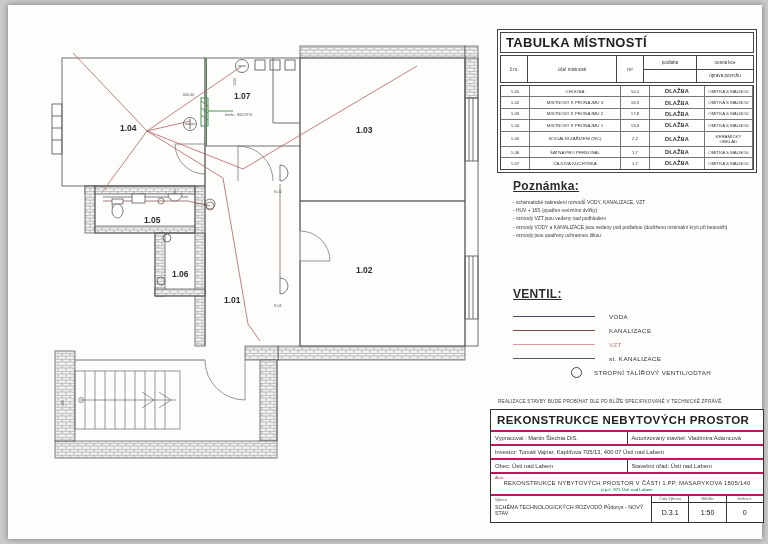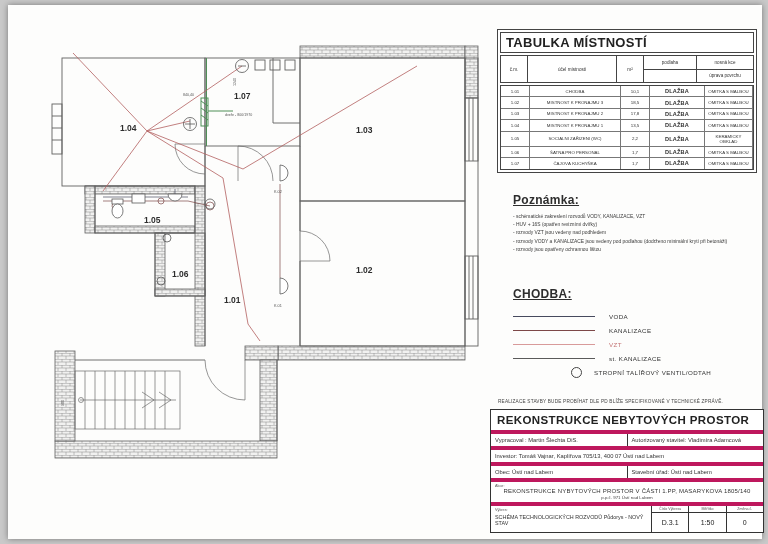--- a/index.html
+++ b/index.html
@@ -25,34 +25,34 @@
   #rt-body{border:1px solid #444;margin:2px;}
   .trow{display:flex;border-bottom:1px solid #777;font-size:4.4px;color:#333;}
   .trow:last-child{border-bottom:none;}
   .tc{padding:2.2px 2px;border-right:1px solid #777;display:flex;align-items:center;justify-content:center;text-align:center;}
   .c-num{width:24px;}
   .c-purpose{width:86px;}
   .c-area{width:24px;}
   .c-floor{width:50px;font-size:5.6px;font-weight:bold;letter-spacing:.2px;}
   .c-surface{flex:1;}
   
-  #notes{left:505px;top:188px;width:250px;color:#2d2d2d;}
+  #notes{left:505px;top:174px;width:250px;color:#2d2d2d;}
   #notes-title{font-size:12px;font-weight:bold;text-decoration:underline;margin-bottom:7px;letter-spacing:.3px;}
   .note-line{font-size:4.9px;margin:3.2px 0;color:#3a3a3a;}
   
   #legend{left:505px;top:282px;width:250px;}
   #legend-title{font-size:12px;font-weight:bold;text-decoration:underline;color:#2d2d2d;margin-bottom:9px;letter-spacing:.3px;}
   .leg-row{display:flex;align-items:center;height:13px;margin:1px 0;}
   .leg-line{width:82px;height:1.4px;margin-right:14px;}
   .leg-circle{width:11px;height:11px;border:1.2px solid #444;border-radius:50%;margin-left:58px;margin-right:12px;box-sizing:border-box;}
   .leg-label{font-size:6.2px;color:#333;letter-spacing:.4px;}
   
   #notice{left:490px;top:394px;width:266px;font-size:4.7px;color:#444;letter-spacing:.2px;}
   #title-block{left:482px;top:404px;width:272px;border:1.5px solid #333;background:#fff;font-color:#222;}
-  .tb-row{border-bottom:4px solid #be185d;display:flex;}
+  .tb-row{border-bottom:2px solid #be185d;display:flex;}
   .tb-row:last-child{border-bottom:none;}
   #tb-main{font-size:11.5px;font-weight:bold;color:#222;padding:4px 6px;letter-spacing:.4px;}
   .tb-cell{padding:3px 4px;font-size:5.8px;color:#333;flex:1;display:flex;align-items:center;}
   .tb-split{border-right:1px solid #333;}
   .tb-label{font-size:3.8px;color:#555;display:block;}
   #tb-akce{flex-direction:column;align-items:center;padding:2px 4px;}
   #tb-akce .big{font-size:6px;text-align:center;letter-spacing:.2px;}
   #tb-akce .sub{font-size:4.4px;margin-top:1px;color:#444;}
   .akce-lab{align-self:flex-start;}
   #tb-vykres{flex-direction:column;align-items:flex-start;padding:2px 4px;width:152px;flex:none;border-right:1px solid #333;}
@@ -303,21 +303,21 @@
     <div>
         <div class="note-line">- schématické zakreslení rozvodů VODY, KANALIZACE, VZT</div>
         <div class="note-line">- HUV + 16S (opatřen revizními dvířky)</div>
         <div class="note-line">- rozvody VZT jsou vedeny nad podhledem</div>
         <div class="note-line">- rozvody VODY a KANALIZACE jsou vedeny pod podlahou (dodrženo minimální krytí při betonáži)</div>
         <div class="note-line">- rozvody jsou opatřeny ochrannou lištou</div>
       </div>
   </div>
 
   <div class="abs" id="legend">
-    <div id="legend-title">CHODBA:</div>
+    <div id="legend-title">VENTIL:</div>
     <div>
         <div class="leg-row">
           <div class="leg-line" style="background: rgb(71, 74, 94);"></div>
           <div class="leg-label">VODA</div>
         </div>
         <div class="leg-row">
           <div class="leg-line" style="background: rgb(125, 72, 72);"></div>
           <div class="leg-label">KANALIZACE</div>
         </div>
         <div class="leg-row">

